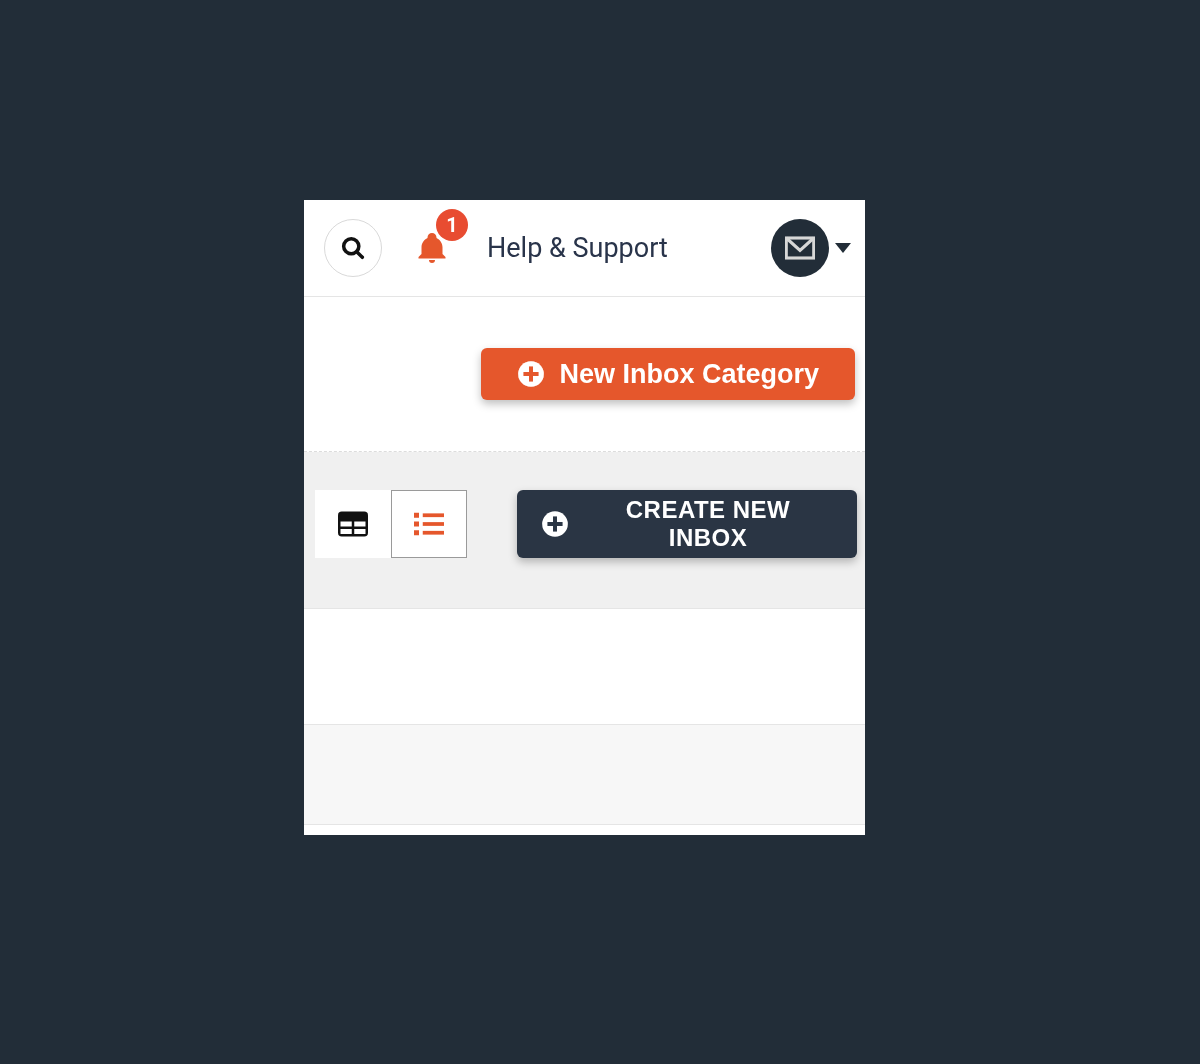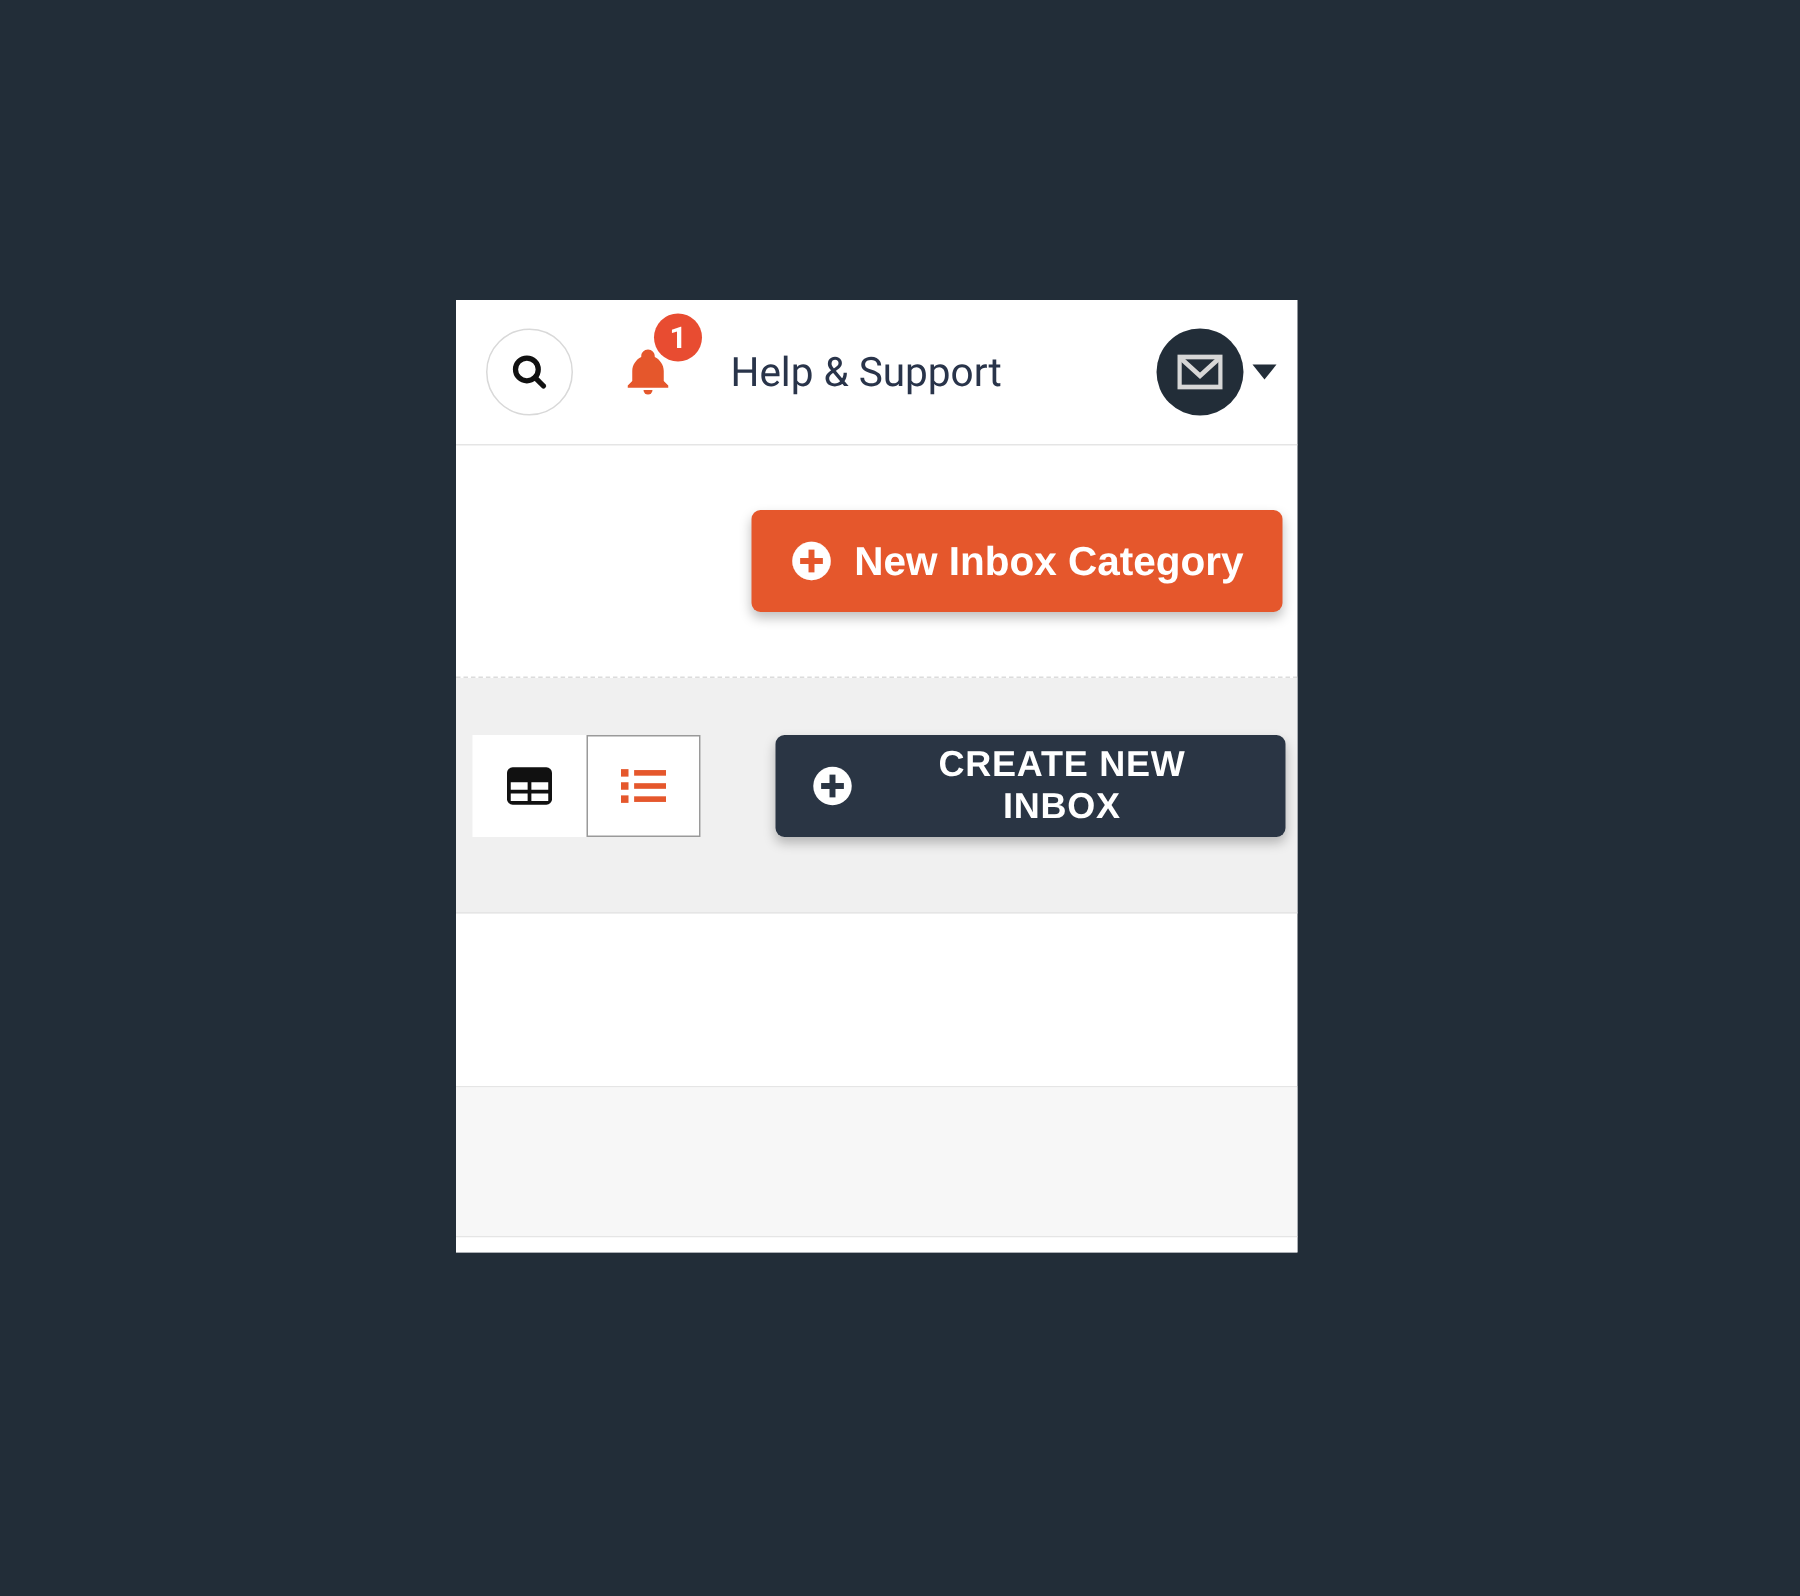--- a/index.html
+++ b/index.html
@@ -97,22 +97,22 @@
     border: none;
     border-radius: 6px;
     font-weight: 700;
     cursor: pointer;
     box-shadow: 0 4px 8px rgba(0,0,0,0.25);
   }
   .btn-orange {
     background: #e5572c;
     color: #fff;
     font-size: 27px;
-    padding: 16px 26px;
-    height: 68px;
+    padding: 16px 36px;
+    height: 52px;
   }
   .btn-dark {
     background: #2a3544;
     color: #fff;
     font-size: 24px;
     padding: 16px 24px;
     height: 68px;
     letter-spacing: 0.5px;
   }
   .plus-circle {

